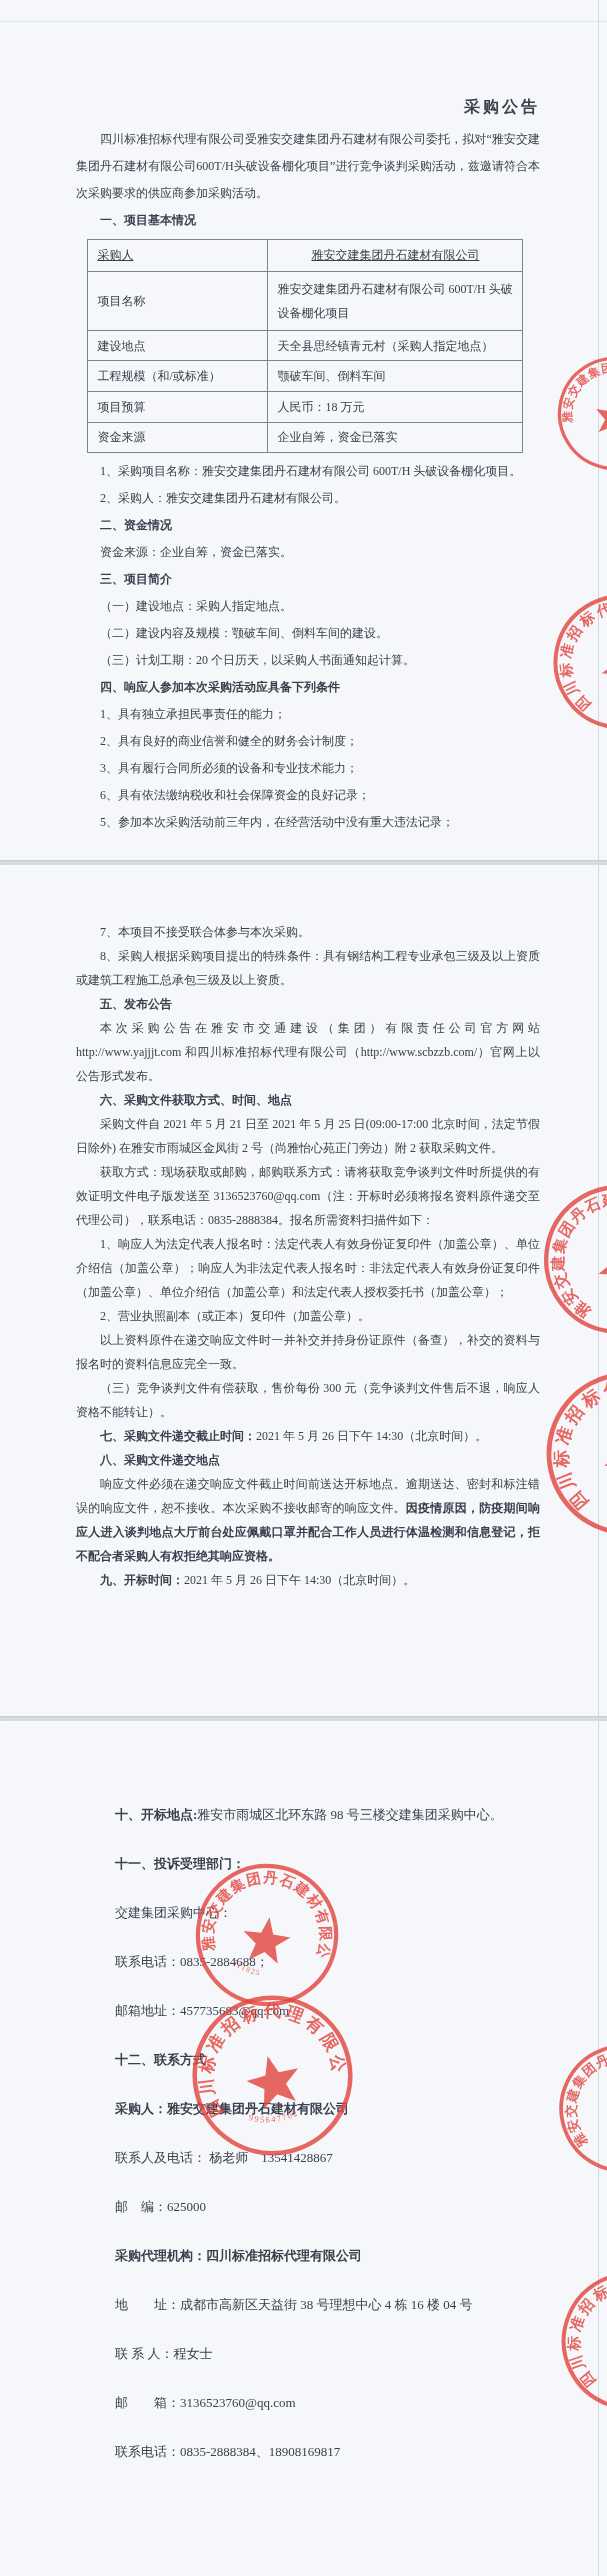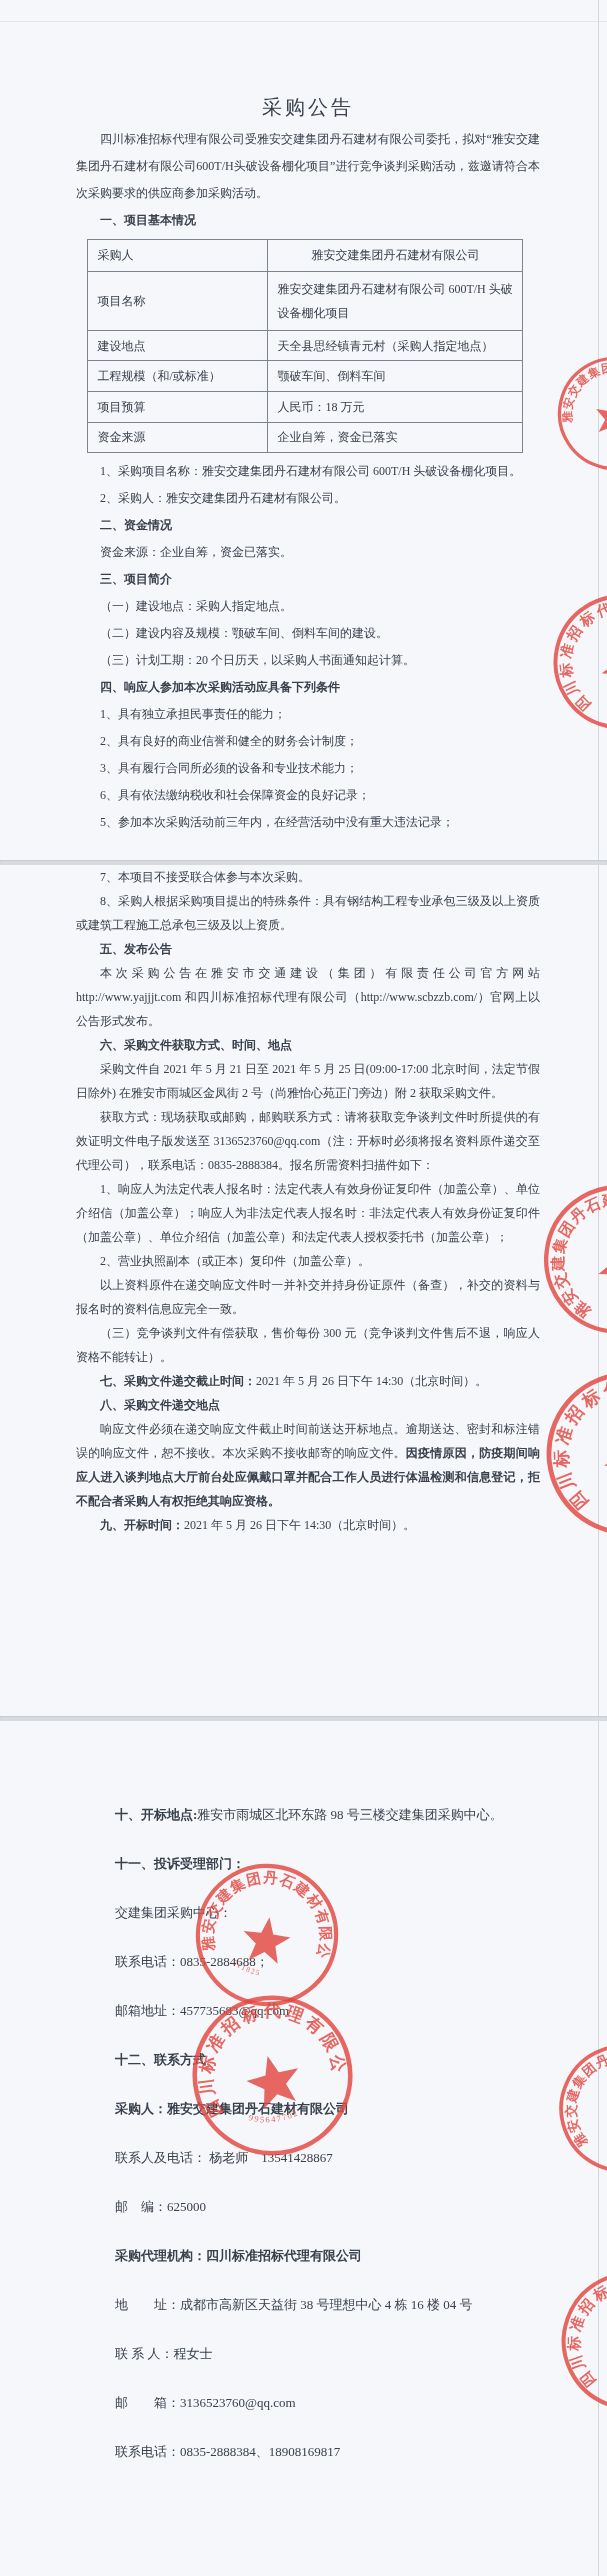--- a/index.html
+++ b/index.html
@@ -26,26 +26,26 @@
   #page-2{height:851px;}
   #page-3{height:855px;}
   .page-gap{height:5.3px;background:#d8dce1;box-shadow:inset 0 0.8px 1.5px rgba(0,0,0,.10);}
   #gap-2{height:4.6px;}
   .scan-line{position:absolute;left:0;right:0;top:21px;height:0.8px;background:#e2e5ea;}
 
   .content{position:relative;z-index:1;margin:0 67px 0 76px;}
   #page-3 .content{margin-left:99px;}
 
   .doc-title{
-    font-size:20px;
+    font-size:16px;
     line-height:32px;
-    text-align:center;
+    text-align:right;
     letter-spacing:3px;
     margin:0 0 3px 0;
-    font-weight:normal;
+    font-weight:bold;
   }
   .para{
     font-size:12px;
     line-height:27px;
     margin:0;
     text-indent:2em;
     text-align:justify;
   }
   #page-2 .para{line-height:24px;}
   .heading{font-weight:bold;}
@@ -60,21 +60,21 @@
   table.info-table td{
     border:0.8px solid #7d848d;
     font-size:12px;
     line-height:24px;
     padding:2.3px 9px;
     vertical-align:middle;
     color:#39414d;
   }
   td.cell-label{width:161px;}
   tr.row-0 td.cell-value{text-align:center;}
-  tr.row-0 td{height:27px;}
+  tr.row-0 td{height:27px;text-decoration:underline;}
   tr.row-1 td{height:53px;}
   tr.row-2 td,tr.row-3 td,tr.row-4 td,tr.row-5 td{height:25px;}
 
   #page-3 .line{
     font-size:13px;
     line-height:33px;
     margin:16px;
     text-align:left;
   }
 
@@ -168,21 +168,21 @@
   <svg class="seal rot-f2" style="left:549px;top:590px;" width="144" height="144" viewBox="0 0 220 220">
     <circle class="seal-ring" cx="110" cy="110" r="100"></circle>
     <text class="seal-text" font-size="22" letter-spacing="4"><textPath href="#arcText" textLength="320">四川标准招标代理有限公司</textPath></text>
     <polygon class="seal-star" points="110,84 118.8,107.9 144.2,108.9 124.3,124.6 131.2,149.1 110,135 88.8,149.1 95.7,124.6 75.8,108.9 101.2,107.9"></polygon>
   </svg>
 </div>
 
 <div class="page-gap" id="gap-1"></div>
 
 <div class="page" id="page-2">
-  <div class="content" style="">
+  <div class="content" style="padding-top:55px;">
     <p class="para">7、本项目不接受联合体参与本次采购。</p>
     <p class="para">8、采购人根据采购项目提出的特殊条件：具有钢结构工程专业承包三级及以上资质或建筑工程施工总承包三级及以上资质。</p>
     <p class="para heading">五、发布公告</p>
     <p class="para">本次采购公告在雅安市交通建设（集团）有限责任公司官方网站 http://www.yajjjt.com 和四川标准招标代理有限公司（http://www.scbzzb.com/）官网上以公告形式发布。</p>
     <p class="para heading">六、采购文件获取方式、时间、地点</p>
     <p class="para">采购文件自 2021 年 5 月 21 日至 2021 年 5 月 25 日(09:00-17:00 北京时间，法定节假日除外) 在雅安市雨城区金凤街 2 号（尚雅怡心苑正门旁边）附 2 获取采购文件。</p>
     <p class="para">获取方式：现场获取或邮购，邮购联系方式：请将获取竞争谈判文件时所提供的有效证明文件电子版发送至 3136523760@qq.com（注：开标时必须将报名资料原件递交至代理公司），联系电话：0835-2888384。报名所需资料扫描件如下：</p>
     <p class="para">1、响应人为法定代表人报名时：法定代表人有效身份证复印件（加盖公章）、单位介绍信（加盖公章）；响应人为非法定代表人报名时：非法定代表人有效身份证复印件（加盖公章）、单位介绍信（加盖公章）和法定代表人授权委托书（加盖公章）；</p>
     <p class="para">2、营业执照副本（或正本）复印件（加盖公章）。</p>
     <p class="para">以上资料原件在递交响应文件时一并补交并持身份证原件（备查），补交的资料与报名时的资料信息应完全一致。</p>

